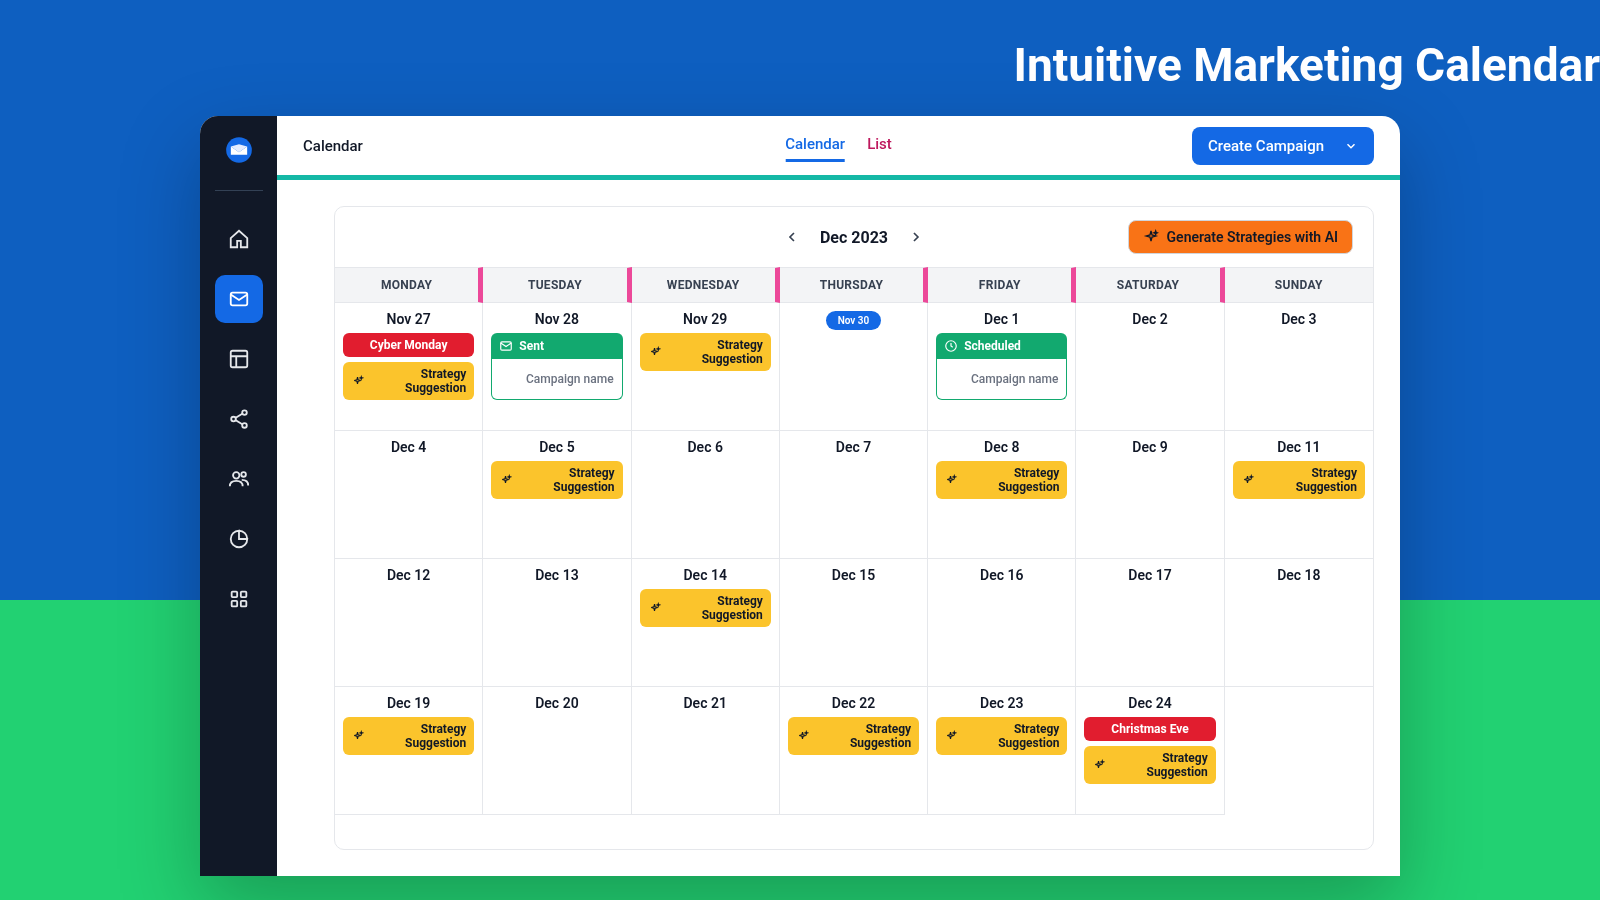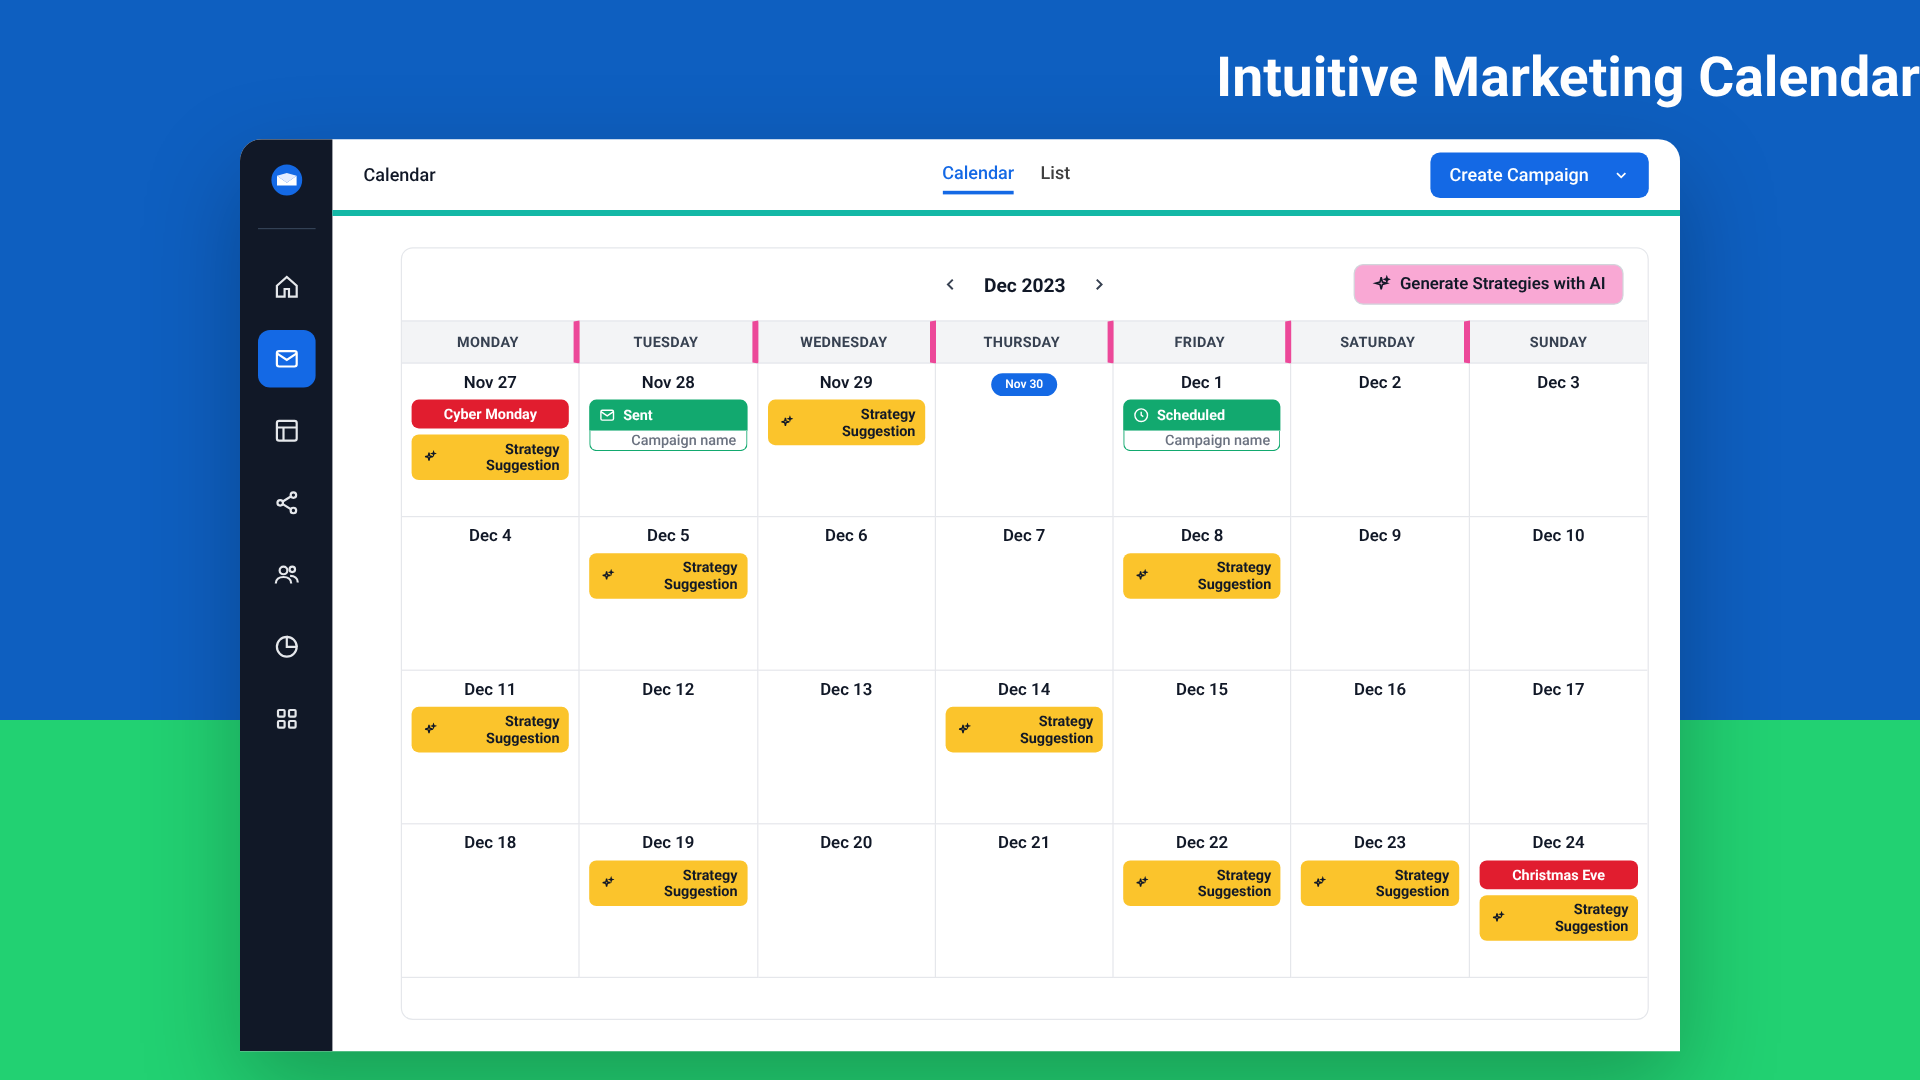--- a/index.html
+++ b/index.html
@@ -11,43 +11,43 @@
 .sidebar { width:77px; background:#111827; display:flex; flex-direction:column; align-items:center; padding-top:12px; }
 .sidebar .logo { width:44px; height:44px; border-radius:10px; display:flex; align-items:center; justify-content:center; margin-bottom:8px; }
 .sidebar-sep { width:48px; height:1px; background:#334155; margin:10px 0 18px; }
 .nav-item { width:48px; height:48px; border-radius:10px; display:flex; align-items:center; justify-content:center; margin:6px 0; color:#e5e7eb; cursor:pointer; }
 .nav-item.active { background:#1469e5; color:#fff; }
 .nav-item svg { width:22px; height:22px; }
 .main { flex:1; display:flex; flex-direction:column; }
 .topbar { height:64px; display:flex; align-items:center; padding:0 26px; border-bottom:5px solid #14b8a6; position:relative; }
 .topbar .crumb { color:#111827; font-size:15px; font-weight:500; }
 .tabs { position:absolute; left:50%; transform:translateX(-50%); display:flex; gap:22px; height:100%; align-items:center;}
-.tab { color:#404040; font-size:15px; font-weight:500; padding:6px 0; border-bottom:3px solid transparent; cursor:pointer;}
+.tab { color:#be185d; font-size:15px; font-weight:500; padding:6px 0; border-bottom:3px solid transparent; cursor:pointer;}
 .tab.active { color:#1469e5; border-bottom-color:#1469e5; }
 .create-btn { margin-left:auto; background:#1469e5; color:#fff; border:none; border-radius:8px; padding:10px 16px; font-size:15px; font-weight:500; display:flex; align-items:center; gap:20px; cursor:pointer;}
 .content { padding:26px; flex:1; overflow:hidden;margin-left:31px; }
 .calendar-card { border:1px solid #e5e7eb; border-radius:10px; overflow:hidden; height:100%; display:flex; flex-direction:column;}
 .cal-header { height:60px; display:flex; align-items:center; padding:0 20px; position:relative;}
 .month-nav { position:absolute; left:50%; transform:translateX(-50%); display:flex; align-items:center; gap:20px; font-size:16px; font-weight:700; color:#111827;}
 .chev { cursor:pointer; color:#374151; display:flex;}
-.gen-btn { margin-left:auto; border:1px solid #d1d5db; background:#f9a8d4; border-radius:8px; padding:8px 14px; font-size:14px; font-weight:600; color:#111827; display:flex; align-items:center; gap:8px; cursor:pointer; }
+.gen-btn { margin-left:auto; border:1px solid #d1d5db; background:#f97316; border-radius:8px; padding:8px 14px; font-size:14px; font-weight:600; color:#111827; display:flex; align-items:center; gap:8px; cursor:pointer; }
 .day-headers { display:grid; grid-template-columns:repeat(7,1fr); background:#f3f4f6; }
 .day-headers div { text-align:center; font-size:12px; font-weight:700; color:#374151; padding:10px 0; border-right:5px solid #ec4899; border-top:1px solid #e5e7eb; border-bottom:1px solid #e5e7eb; letter-spacing:.3px;}
 .day-headers div:last-child { border-right:none; }
 .grid { flex:1; display:grid; grid-template-columns:repeat(7,1fr); grid-auto-rows:128px;}
 .cell { border-right:1px solid #e5e7eb; border-bottom:1px solid #e5e7eb; padding:8px 4px 4px; display:flex; flex-direction:column; align-items:center; overflow:hidden;text-align:right;}
 .grid .cell:nth-child(7n) { border-right:none; }
 .date-label { font-size:14px; font-weight:600; color:#111827; margin-bottom:6px; }
 .date-label.today { background:#1469e5; color:#fff; padding:4px 12px; border-radius:999px; font-size:10px;}
 .tags { width:100%; padding:0 4px; display:flex; flex-direction:column; gap:5px; align-items:stretch; }
 .tag { display:flex; align-items:center; gap:6px; font-size:12px; font-weight:700; padding:5px 8px; border-radius:6px; color:#111827; justify-content:center;}
 .tag.yellow { background:#fbc42c; }
 .tag.red { background:#e11d2f; color:#fff; }
 .tag.green-head { background:#12a96f; color:#fff; justify-content:flex-start; border-radius:6px 6px 0 0; padding:6px 8px;}
-.tag-body { border:1px solid #12a96f; border-top:none; background:#fff; color:#6b7280; font-size:12px; padding:1px 8px; border-radius:0 0 6px 6px; font-weight:500;}
+.tag-body { border:1px solid #12a96f; border-top:none; background:#fff; color:#6b7280; font-size:12px; padding:13px 8px; border-radius:0 0 6px 6px; font-weight:500;}
 .group { display:flex; flex-direction:column; }
 .spark-icon { display:inline-flex; }
 .sidebar .logo svg { width:28px; height:28px; }
 </style>
 </head>
 <body>
 
 <div class="bg-top"></div>
 <div class="bg-bottom"></div>
 <h1 class="hero-title">Intuitive Marketing Calendar</h1>
@@ -271,24 +271,20 @@
                   </span>
                   <span>Strategy Suggestion</span>
                 </div>
               </div>
             </div>
             <div class="cell">
               <div class="date-label">Dec 9</div>
               <div class="tags"></div>
             </div>
             <div class="cell">
-              <div class="date-label">Dec 10</div>
-              <div class="tags"></div>
-            </div>
-            <div class="cell">
               <div class="date-label">Dec 11</div>
               <div class="tags">
                 <div class="tag yellow">
                   <span class="spark-icon">
                     <svg width="13" height="13" viewBox="0 0 24 24" fill="none" stroke="#111827" stroke-width="2">
                       <path d="M12 4 L13.2 9 L18 10.2 L13.2 11.4 L12 16.4 L10.8 11.4 L6 10.2 L10.8 9 Z"></path>
                       <path d="M19 3 L19.6 4.8 L21.4 5.4 L19.6 6 L19 7.8 L18.4 6 L16.6 5.4 L18.4 4.8 Z"></path>
                     </svg>
                   </span>
                   <span>Strategy Suggestion</span>

